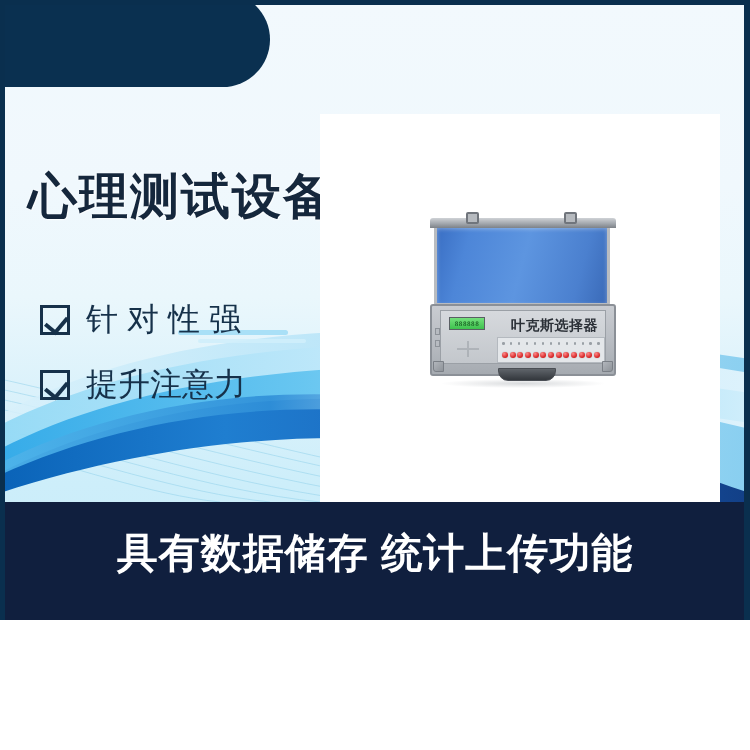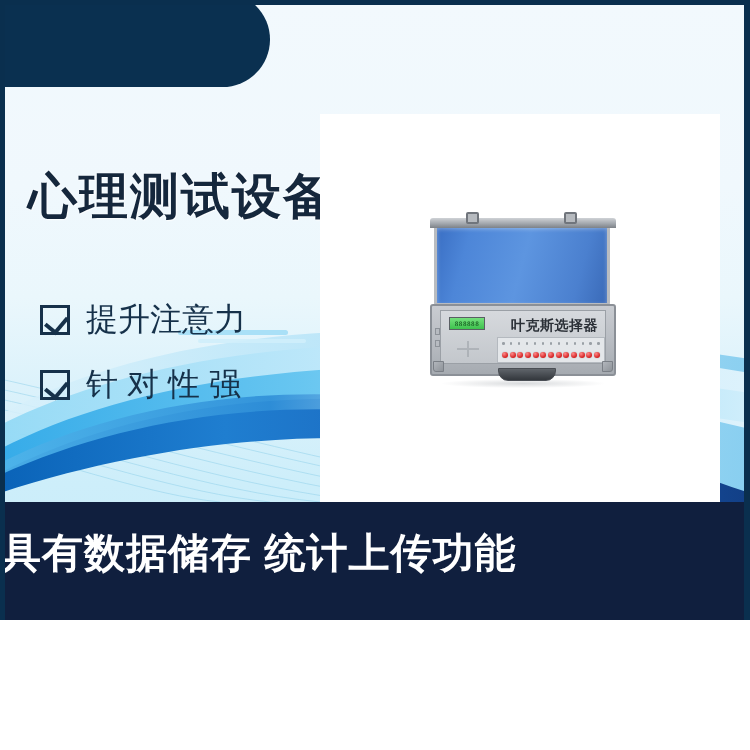--- a/index.html
+++ b/index.html
@@ -316,21 +316,21 @@
     width: 750px;
     height: 118px;
     background: #101f3e;
     z-index: 20;
   }
   .footer-text {
     position: absolute;
     left: 0;
     right: 0;
     top: 24px;
-    text-align: left;
+    text-align: center;
     color: #ffffff;
     font-size: 41px;
     font-weight: bold;
     letter-spacing: 1px;
     white-space: nowrap;
   }
 </style>
 </head>
 <body>
 
@@ -340,25 +340,25 @@
   <div class="edge edge-left"></div>
   <div class="edge edge-right"></div>
 
   <div class="top-banner"></div>
 
   <div class="headline">心理测试设备</div>
 
   <div class="features">
     <div class="feature-row">
       <span class="checkbox"></span>
-      <span class="feature-text">提升注意力</span>
+      <span class="feature-text spaced">针对性强</span>
     </div>
     <div class="feature-row">
       <span class="checkbox"></span>
-      <span class="feature-text spaced">针对性强</span>
+      <span class="feature-text">提升注意力</span>
     </div>
   </div>
 
   <div class="product-card">
     <div class="case">
       <div class="case-body">
 
         <div class="lid"></div>
         <div class="lid-rim"></div>
         <div class="hinge hinge-left"></div>

